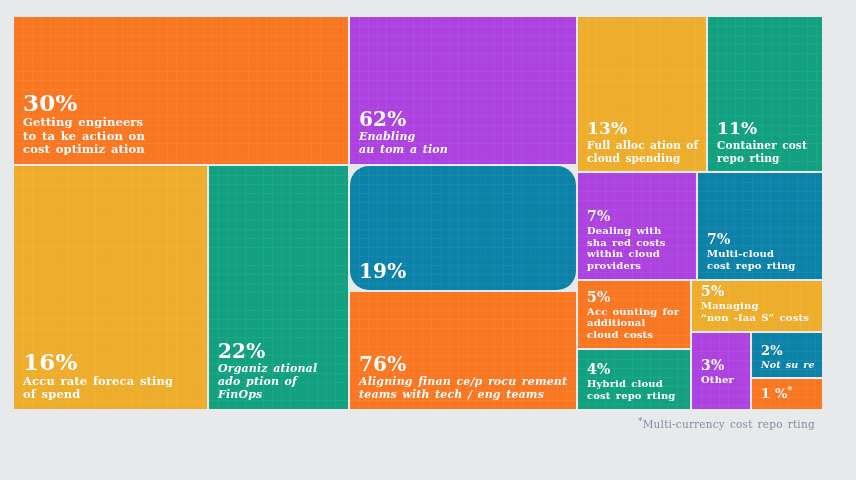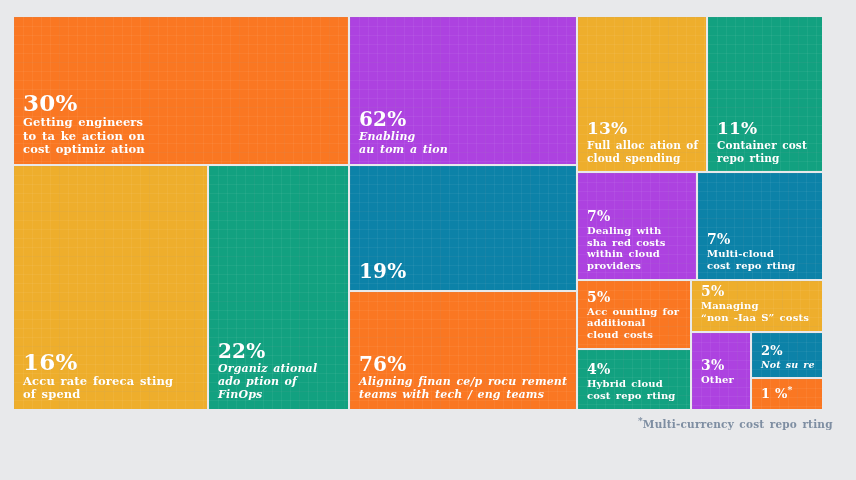--- a/index.html
+++ b/index.html
@@ -85,21 +85,21 @@
     vertical-align: super;
     line-height: 0;
   }
 
   #footnote {
     position: absolute;
     left: 638px;
     top: 418px;
     color: #7e8ea2;
     font-size: 10.5px;
-    font-weight: bold;
+    font-weight: normal;
     letter-spacing: 0.2px;
     word-spacing: 1.5px;
     white-space: nowrap;
   }
   #footnote .fn-star {
     font-size: 0.85em;
     vertical-align: super;
     line-height: 0;
   }
 </style>
@@ -125,21 +125,21 @@
           <div class="tile-pct">22%</div>
           <div class="tile-label">Organiz ational<br>ado ption  of FinOps</div>
         </div>
       </div>
       <div class="tile sz-lg" style="left: 350px; top: 17px; width: 226px; height: 147px; background-color: rgb(173, 66, 224);">
         <div class="tile-inner">
           <div class="tile-pct">62%</div>
           <div class="tile-label">Enabling<br>au tom a tion</div>
         </div>
       </div>
-      <div class="tile sz-lg" style="left: 350px; top: 166px; width: 226px; height: 124px; background-color: rgb(12, 130, 168);">
+      <div class="tile sz-lg" style="left: 350px; top: 166px; width: 226px; height: 124px; background-color: rgb(12, 130, 168); border-radius: 19px;">
         <div class="tile-inner">
           <div class="tile-pct">19%</div>
         </div>
       </div>
       <div class="tile sz-lg" style="left: 350px; top: 292px; width: 226px; height: 117px; background-color: rgb(250, 119, 34);">
         <div class="tile-inner">
           <div class="tile-pct">76%</div>
           <div class="tile-label">Aligning finan ce/p rocu rement<br>teams with   tech / eng  teams</div>
         </div>
       </div>

